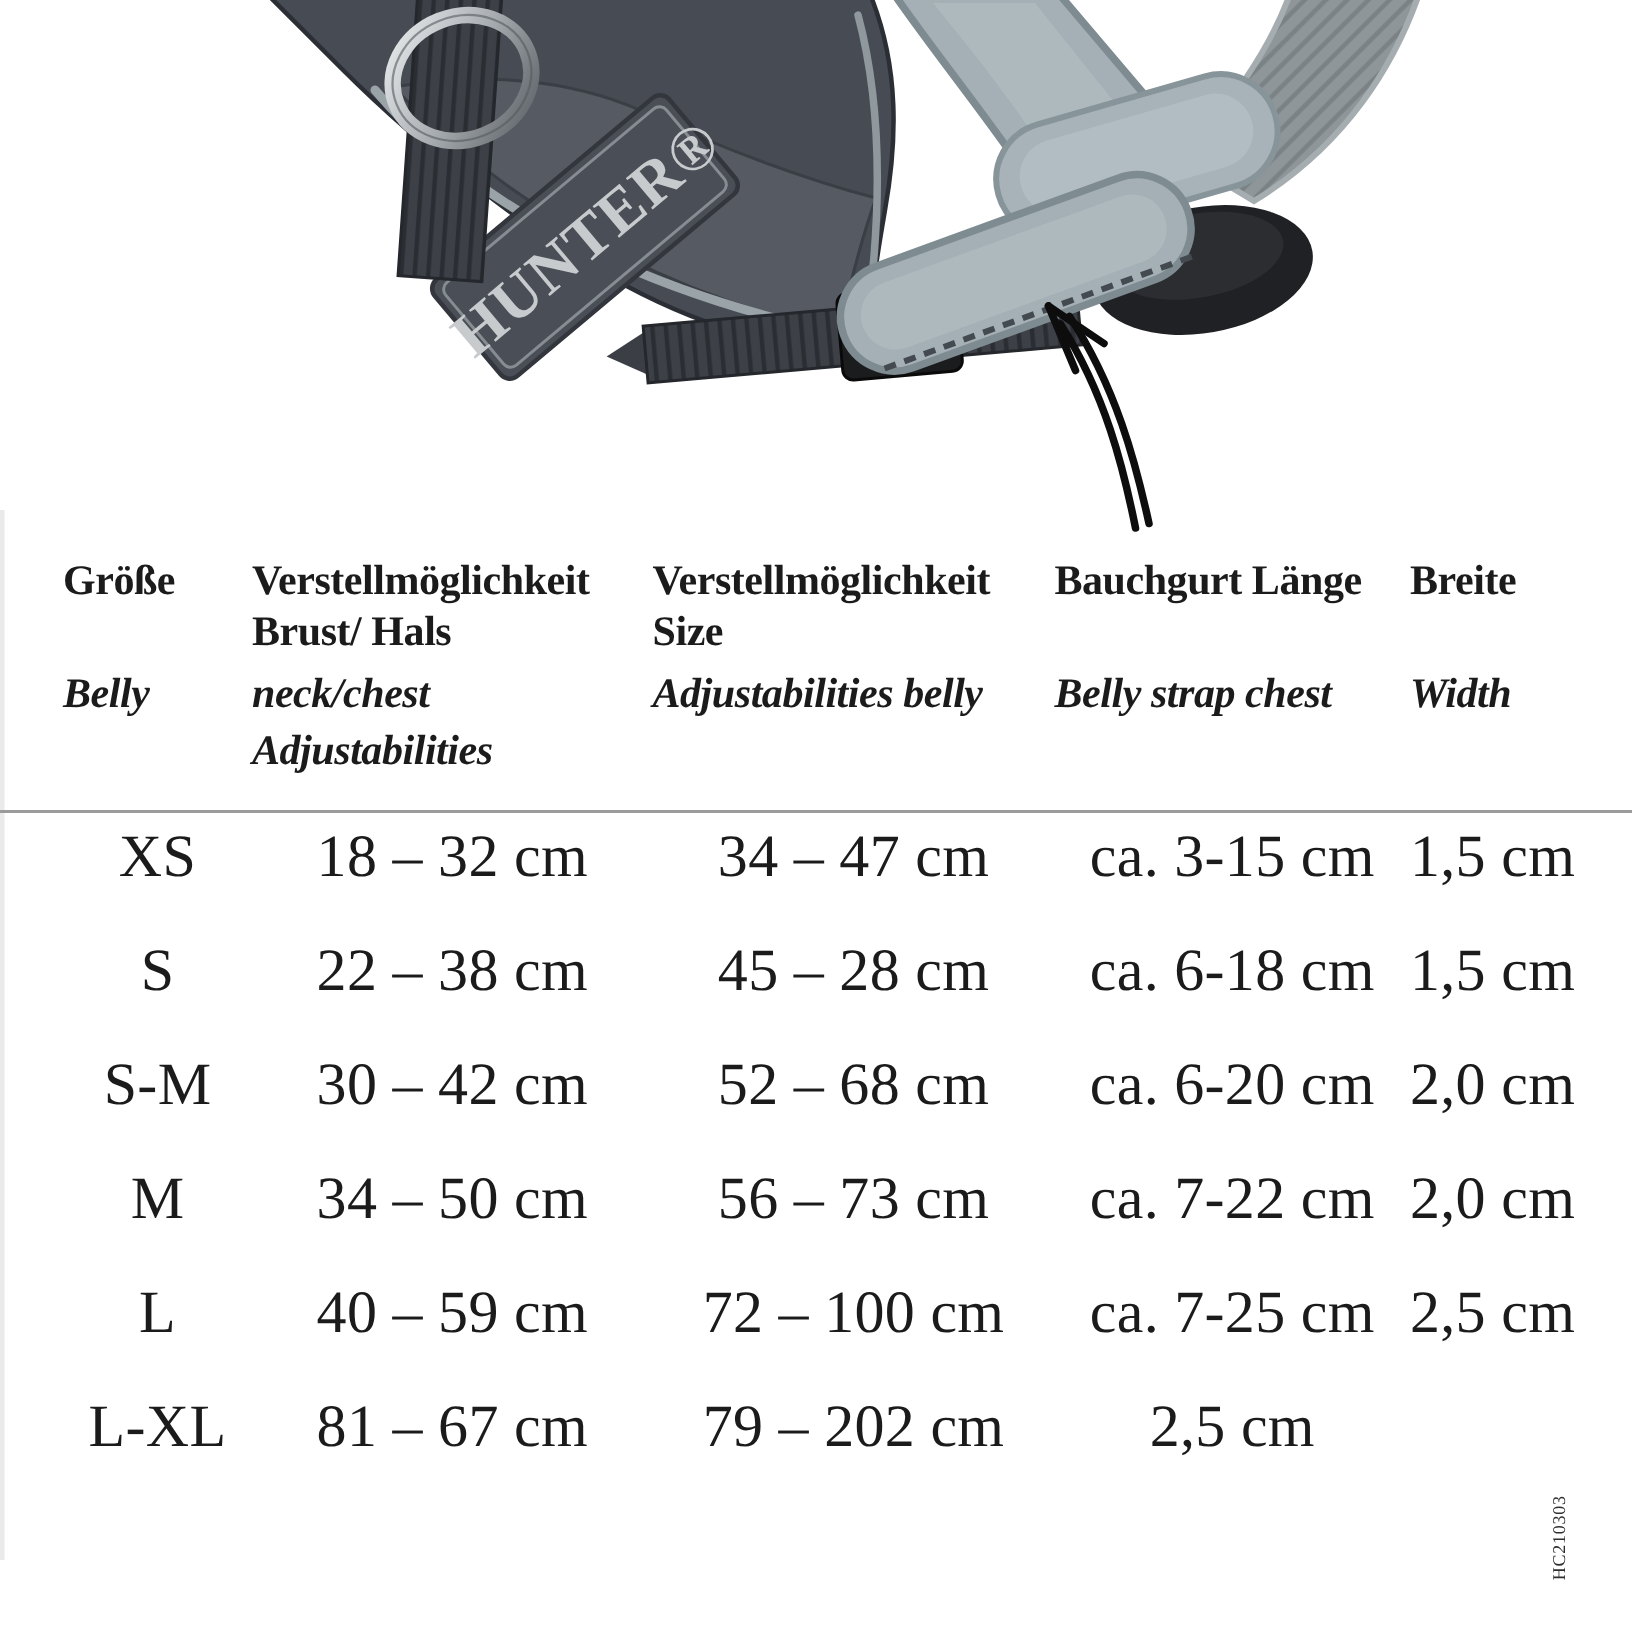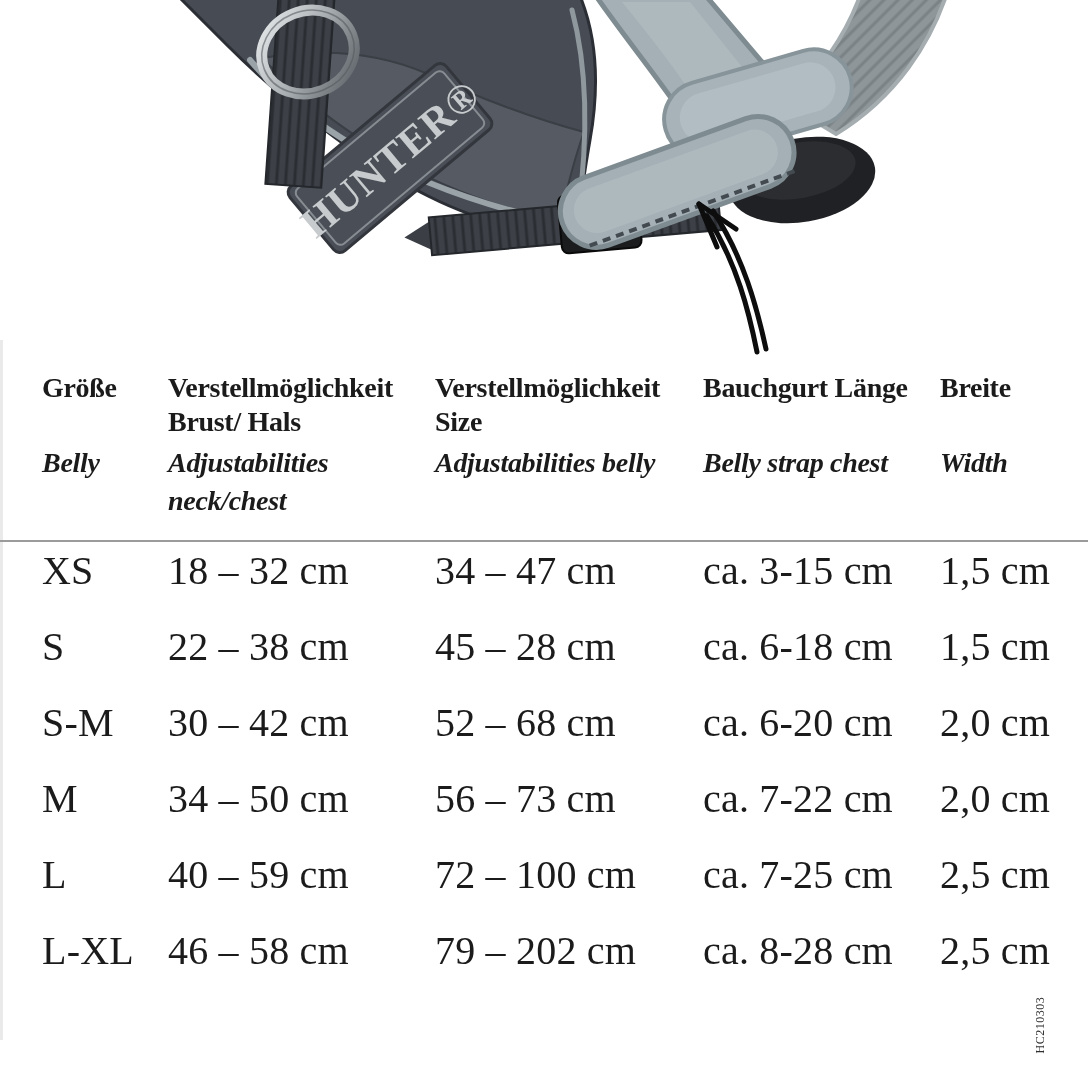--- a/index.html
+++ b/index.html
@@ -26,21 +26,21 @@
   .table-wrap{position:absolute;left:0;top:0;width:1088px;height:1085px;}
   .hrow,.trow{
     position:absolute;left:0;width:904px;
     display:grid;grid-template-columns:126px 267px 268px 237px 1fr;
     padding-left:42px;box-sizing:border-box;
   }
   .hrow.de{top:371px;font-weight:bold;font-size:28px;line-height:34px;letter-spacing:-0.3px;}
   .hrow.en{top:444px;font-weight:bold;font-style:italic;font-size:28px;line-height:38px;letter-spacing:-0.3px;}
   .hline{white-space:nowrap;}
   .divider{position:absolute;left:0;top:540px;width:1088px;height:2px;background:var(--divider_gray);}
-  .tbody{position:absolute;left:0;top:533px;width:1088px;}
+  .tbody{position:absolute;left:0;top:533px;width:1088px;text-align:center;}
   .trow{position:relative;height:76px;line-height:76px;font-size:40px;letter-spacing:0.2px;}
   .tcell{white-space:nowrap;}
 
   .product-code{
     position:absolute;left:1009px;top:1015px;width:62px;height:15px;
     transform:rotate(-90deg);transform-origin:center;
     font-family:"Liberation Serif", serif;font-size:12px;color:#2f2f2f;
     letter-spacing:0.5px;white-space:nowrap;
   }
 </style>
@@ -156,22 +156,22 @@
     <div class="tcell">
       <div class="hline">Breite</div>
     </div>
   </div>
 
   <div class="hrow en">
     <div class="tcell">
       <div class="hline">Belly</div>
     </div>
     <div class="tcell">
+      <div class="hline">neck/chest</div>
       <div class="hline">Adjustabilities</div>
-      <div class="hline">neck/chest</div>
     </div>
     <div class="tcell">
       <div class="hline">Adjustabilities belly</div>
     </div>
     <div class="tcell">
       <div class="hline">Belly strap chest</div>
     </div>
     <div class="tcell">
       <div class="hline">Width</div>
     </div>
@@ -210,21 +210,20 @@
       </div>
       <div class="trow">
         <div class="tcell">L</div>
         <div class="tcell">40 – 59 cm</div>
         <div class="tcell">72 – 100 cm</div>
         <div class="tcell">ca. 7-25 cm</div>
         <div class="tcell">2,5 cm</div>
       </div>
       <div class="trow">
         <div class="tcell">L-XL</div>
-        <div class="tcell">46 – 58 cm</div>
+        <div class="tcell">81 – 67 cm</div>
         <div class="tcell">79 – 202 cm</div>
-        <div class="tcell">ca. 8-28 cm</div>
         <div class="tcell">2,5 cm</div>
       </div>
     </div>
 </div>
 
 <div class="product-code">HC210303</div>
 
 </body></html>

